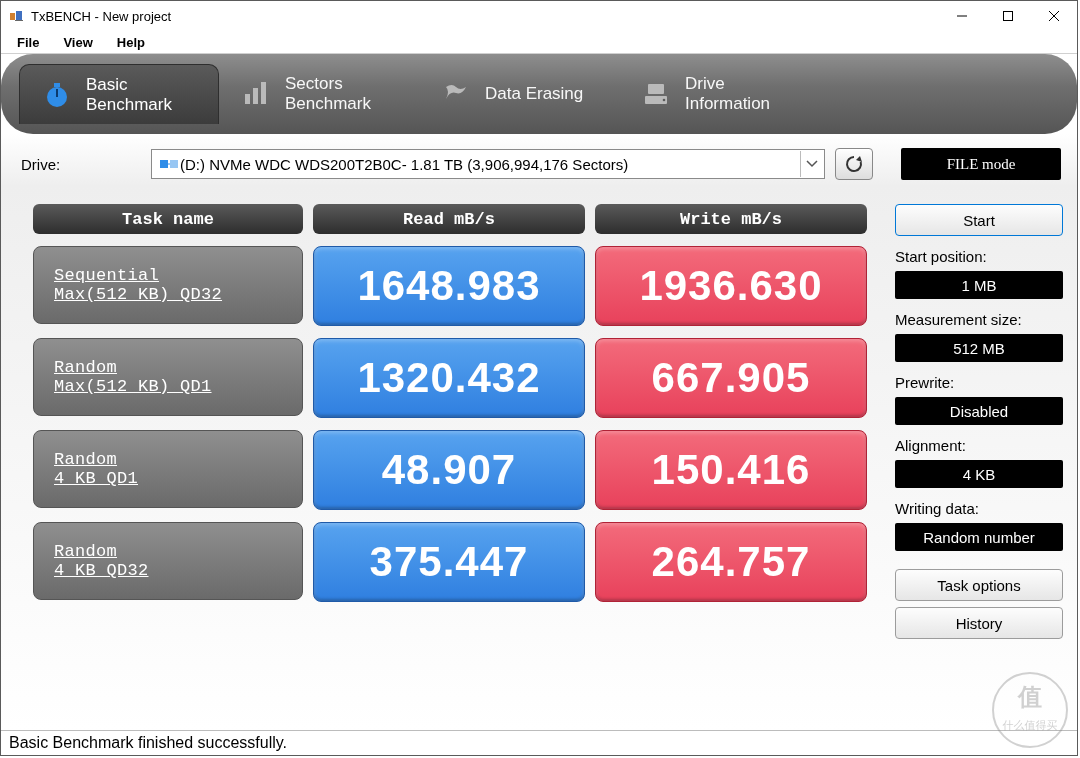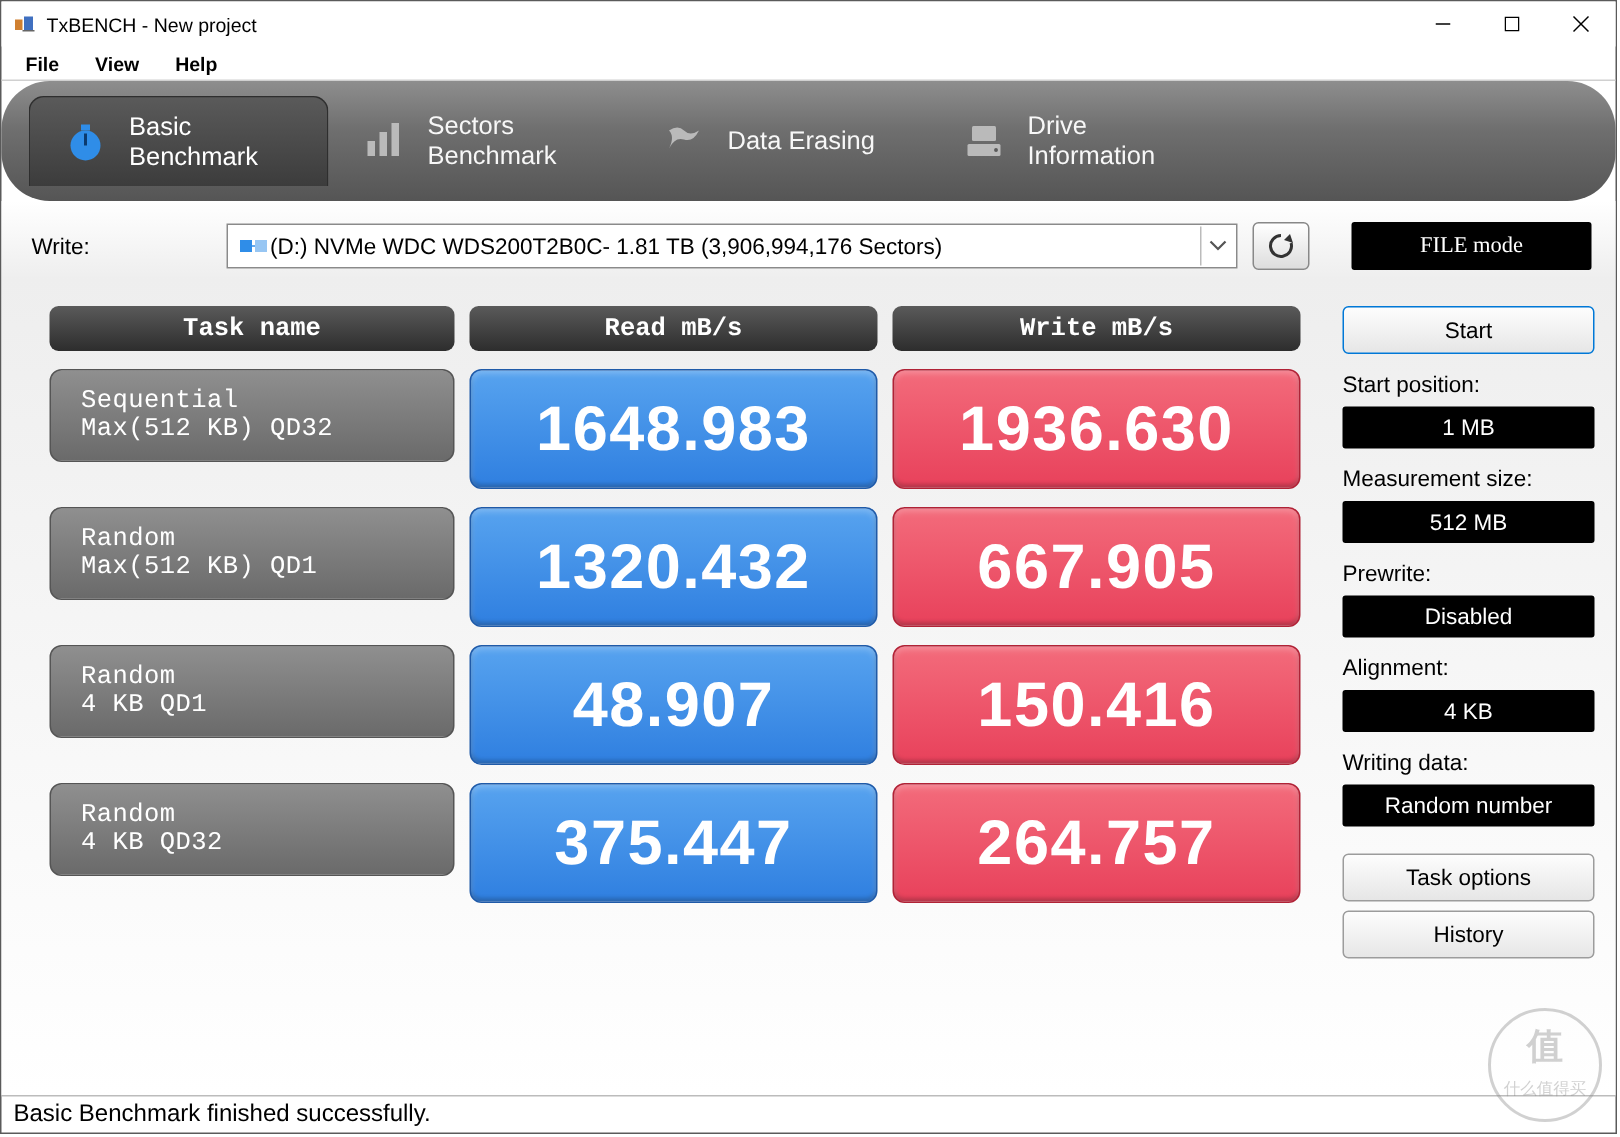--- a/index.html
+++ b/index.html
@@ -34,22 +34,22 @@
   .refresh-btn{width:36px;height:30px;border:1px solid #888;border-radius:4px;background:linear-gradient(#fff,#ddd);display:flex;align-items:center;justify-content:center;}
   .filemode-btn{width:160px;height:32px;background:#000;color:#fff;font-size:15px;font-family:"MS Sans Serif",Tahoma;display:flex;align-items:center;justify-content:center;border-radius:2px;}
   
   .content{flex:1;display:flex;gap:10px;padding:18px 14px 0 14px;background:linear-gradient(#eee,#fff);overflow:hidden;}
   .results{flex:1;display:flex;flex-direction:column;gap:12px;padding:0 18px;}
   .res-head{display:flex;gap:10px;}
   .res-head .hcell{flex:1;height:30px;border-radius:6px;background:linear-gradient(#5a5a5a,#2d2d2d);
     color:#fff;font-family:"Courier New",monospace;font-weight:bold;font-size:17px;display:flex;align-items:center;justify-content:center;}
   .res-head .hcell.first{flex:0 0 270px;}
   .row{display:flex;gap:10px;}
-  .cell-task{flex:0 0 270px;height:62px;border-radius:8px;background:linear-gradient(#8f8f8f,#6a6a6a);border:1px solid #555;
-    color:#fff;font-family:"Courier New",monospace;letter-spacing:.3px;display:flex;flex-direction:column;justify-content:center;padding:0 20px;font-size:17px;box-sizing:border-box;}
+  .cell-task{flex:0 0 270px;height:78px;border-radius:8px;background:linear-gradient(#8f8f8f,#6a6a6a);border:1px solid #555;
+    color:#fff;font-family:"Courier New",monospace;letter-spacing:.3px;display:flex;flex-direction:column;justify-content:center;padding:0 20px;font-size:17px;box-sizing:border-box;text-decoration:underline;}
   .cell-val{flex:1;height:78px;border-radius:8px;display:flex;align-items:center;justify-content:center;
     font-family:"Arial Black","Segoe UI",sans-serif;font-weight:900;font-size:42px;color:#fff;letter-spacing:1px;
     box-shadow:inset 0 2px 4px rgba(255,255,255,.25),inset 0 -2px 3px rgba(0,0,0,.25);}
   .cell-read{background:linear-gradient(#57a3ef,#2f7fe0);border:1px solid #1f5aa8;}
   .cell-write{background:linear-gradient(#f36b7b,#e8415b);border:1px solid #b02236;}
   
   .side{flex:0 0 168px;display:flex;flex-direction:column;gap:6px;}
   .side-btn{height:30px;border:1px solid #0078d7;border-radius:4px;background:linear-gradient(#fdfdfd,#e6e6e6);display:flex;align-items:center;justify-content:center;font-size:15px;}
   .side-btn.plain{border-color:#9c9c9c;}
   .side-lbl{font-size:15px;color:#000;margin-top:6px;}
@@ -145,21 +145,21 @@
           </svg>
       </span>
       <span class="label">
         <span>Drive</span><br>
         <span>Information</span>
       </span>
     </div>
   </div>
 
   <div class="toolbar">
-    <span class="drive-label">Write:</span>
+    <span class="drive-label">Drive:</span>
     <div class="drive-select">
       <span class="sel-icon">
         <svg width="20" height="16" viewBox="0 0 20 16">
             <rect x="0" y="4" width="8" height="8" fill="#2f8de8"></rect>
             <rect x="10" y="4" width="8" height="8" fill="#2f8de8" opacity=".5"></rect>
             <line x1="8" y1="8" x2="10" y2="8" stroke="#2f8de8"></line>
           </svg>
       </span>
       <span class="sel-text">(D:) NVMe WDC WDS200T2B0C-  1.81 TB (3,906,994,176 Sectors)</span>
       <span class="sel-caret">

